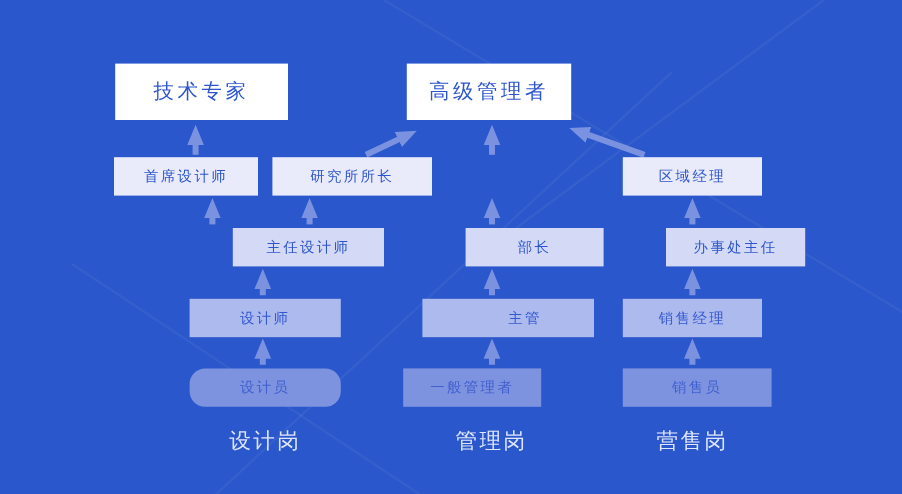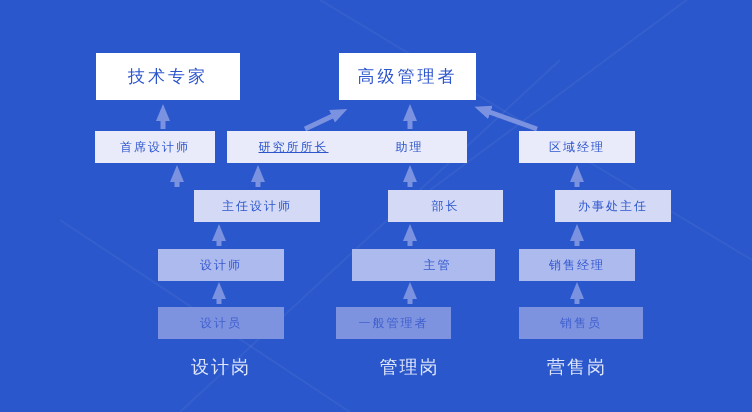--- a/index.html
+++ b/index.html
@@ -70,33 +70,32 @@
 
     <path class="arrow" marker-end="url(#ah)" d="M219,304 L219,289"></path>
     <path class="arrow" marker-end="url(#ah)" d="M410,304 L410,289"></path>
     <path class="arrow" marker-end="url(#ah)" d="M577,304 L577,289"></path>
   </svg>
 
   <div class="node lvl1" style="left:339px;top:53px;width:137px;height:47px;">高级管理者</div>
   <div class="node lvl1" style="left:96px;top:53px;width:144px;height:47px;">技术专家</div>
 
   <div class="node lvl2" style="left:95px;top:131px;width:120px;height:32px;">首席设计师</div>
-  <div class="node lvl2" style="left:227px;top:131px;width:133px;height:32px;text-decoration:underline;">研究所所长</div>
-  <div class="node lvl2" style="left:352px;top:131px;width:115px;height:32px;">助理</div>
+  <div class="node lvl2" style="left:227px;top:131px;width:133px;height:32px;">研究所所长</div>
   <div class="node lvl2" style="left:519px;top:131px;width:116px;height:32px;">区域经理</div>
 
   <div class="node lvl3" style="left:158px;top:190px;width:126px;height:32px;">主任设计师</div>
   <div class="node lvl3" style="left:519px;top:190px;width:116px;height:32px;">办事处主任</div>
   <div class="node lvl3" style="left:352px;top:190px;width:115px;height:32px;">部长</div>
 
   <div class="node lvl4" style="left:158px;top:249px;width:126px;height:32px;">设计师</div>
   <div class="node lvl4" style="left:352px;top:249px;width:115px;height:32px;padding-left:28px;">主管</div>
   <div class="node lvl4" style="left:519px;top:249px;width:116px;height:32px;">销售经理</div>
 
-  <div class="node lvl5" style="left:158px;top:307px;width:126px;height:32px;">设计员</div>
+  <div class="node lvl5" style="left:158px;top:307px;width:126px;height:32px;border-radius:13px;">设计员</div>
   <div class="node lvl5" style="left:336px;top:307px;width:115px;height:32px;">一般管理者</div>
   <div class="node lvl5" style="left:519px;top:307px;width:124px;height:32px;">销售员</div>
 
   <div class="col-label" style="left:158px;top:354px;width:126px;height:26px;">设计岗</div>
   <div class="col-label" style="left:352px;top:354px;width:115px;height:26px;">管理岗</div>
   <div class="col-label" style="left:519px;top:354px;width:116px;height:26px;">营售岗</div>
 
 </div>
 
 </body></html>

